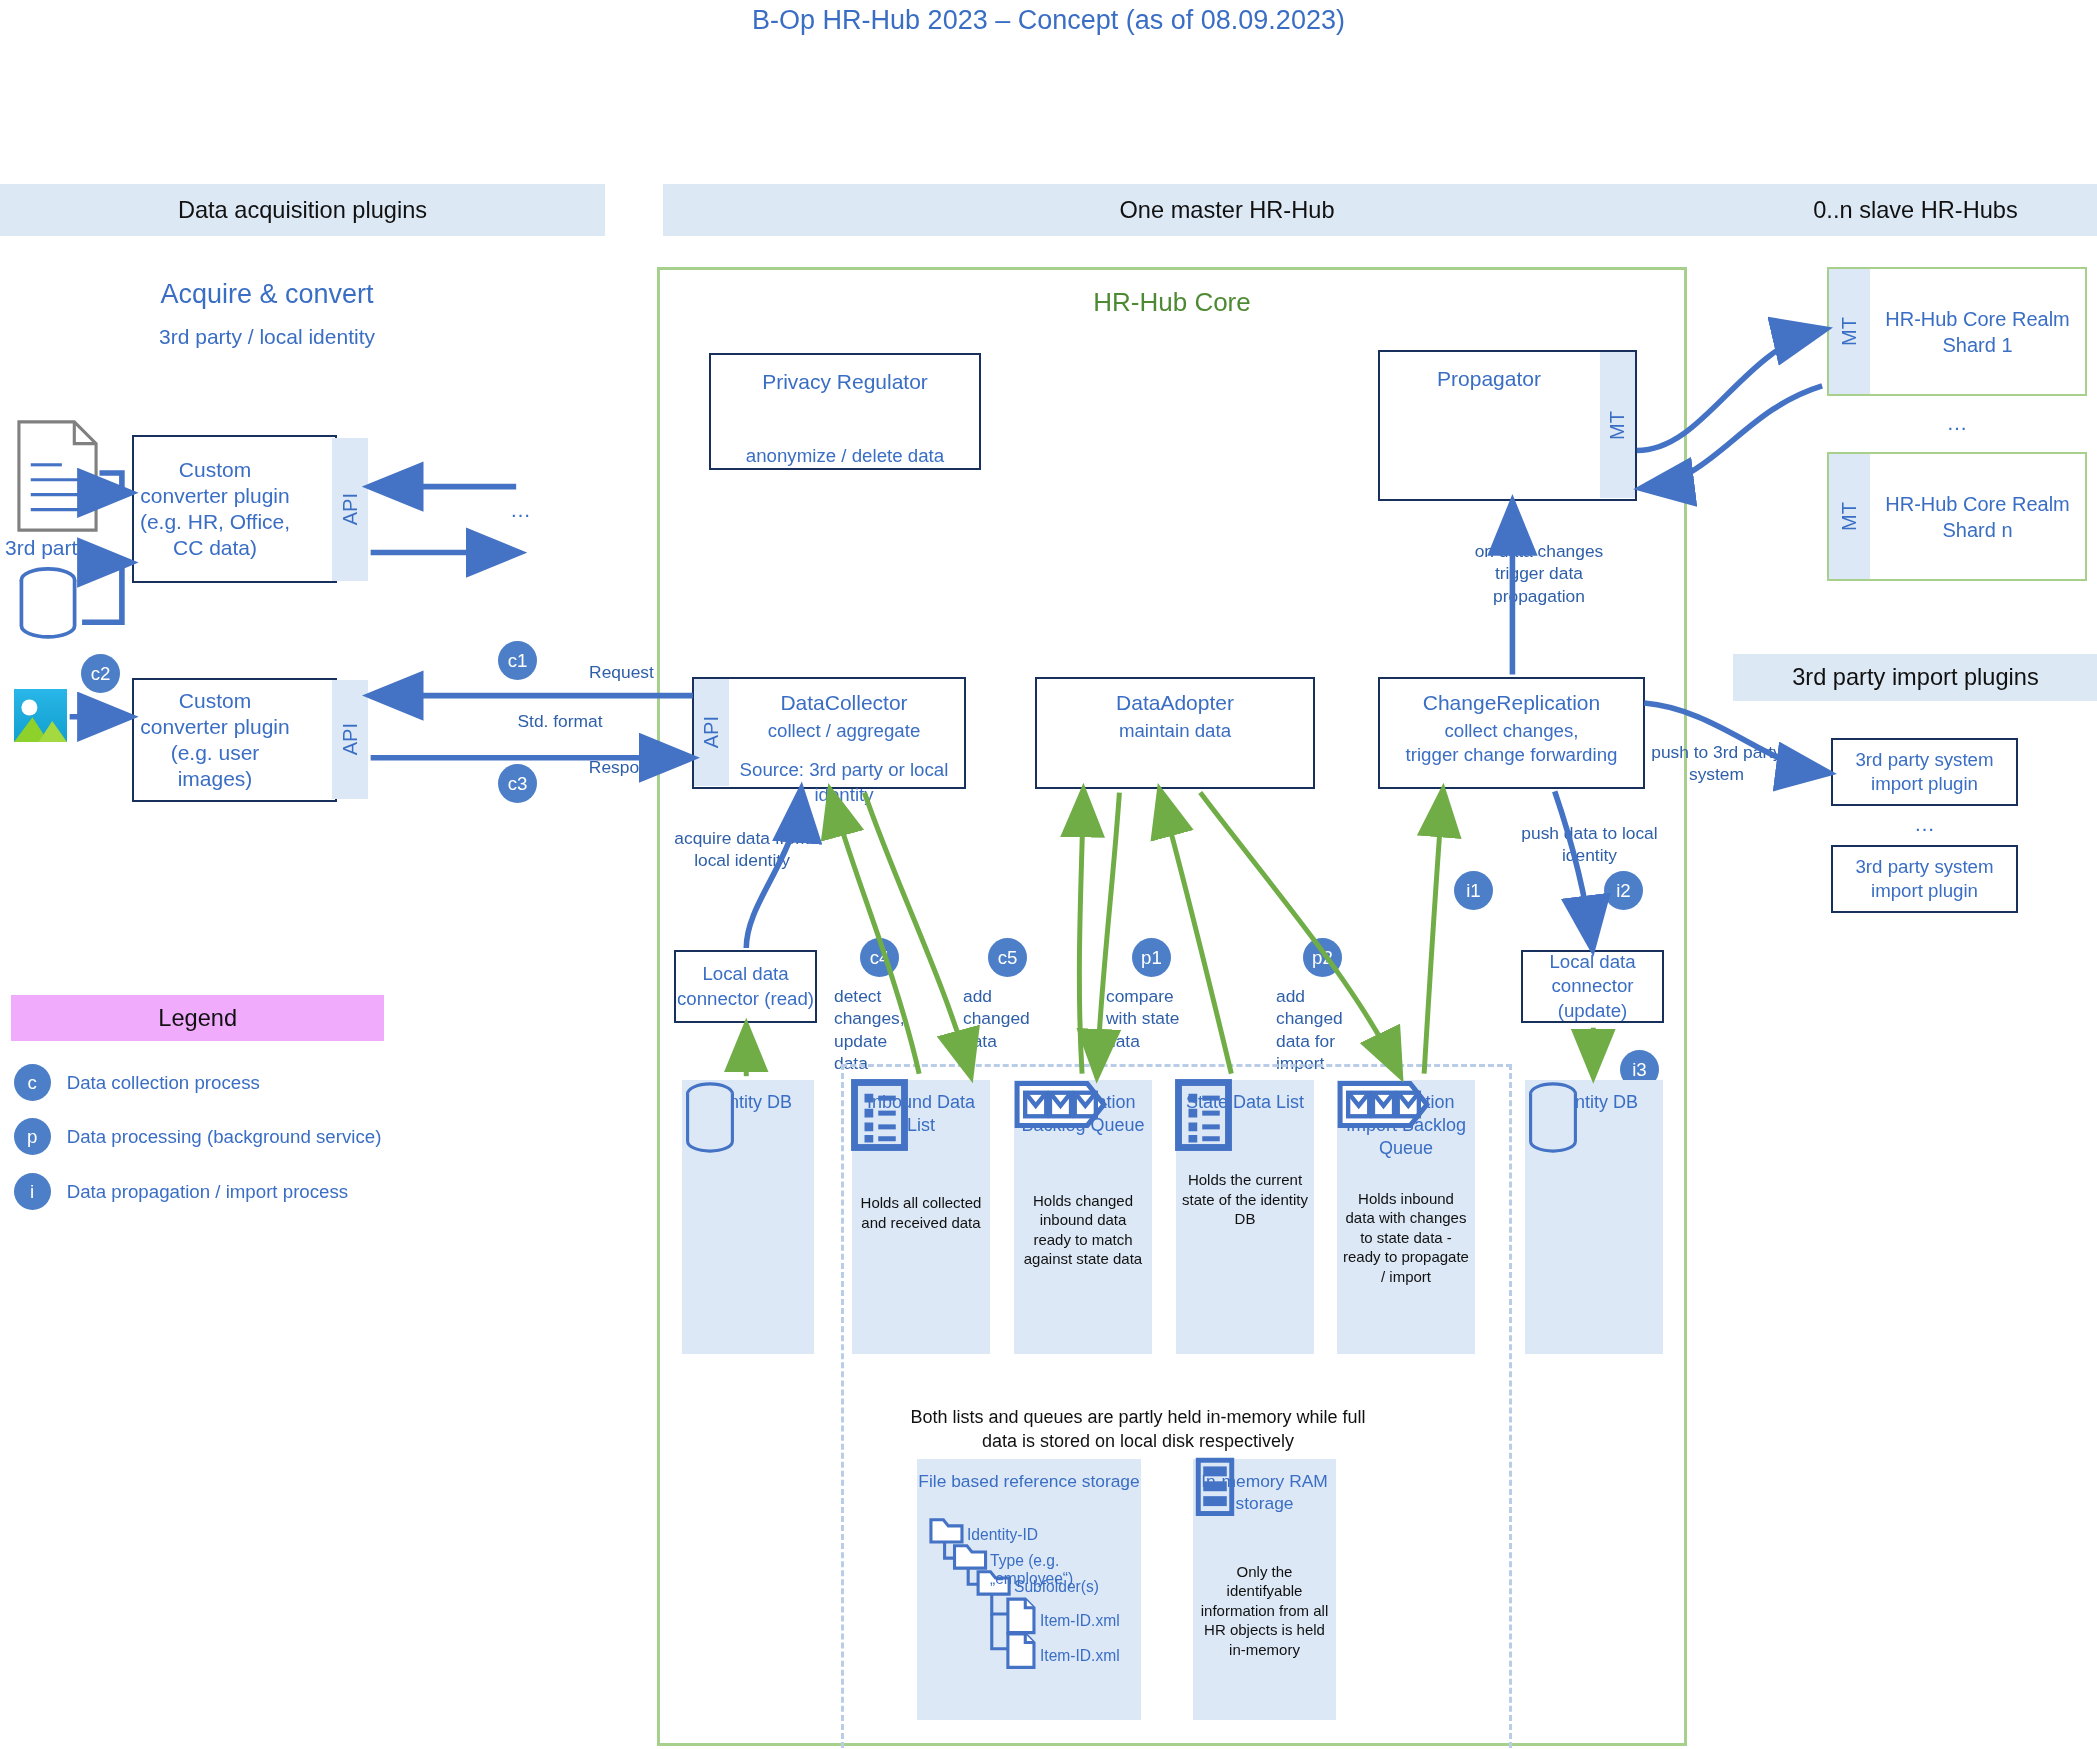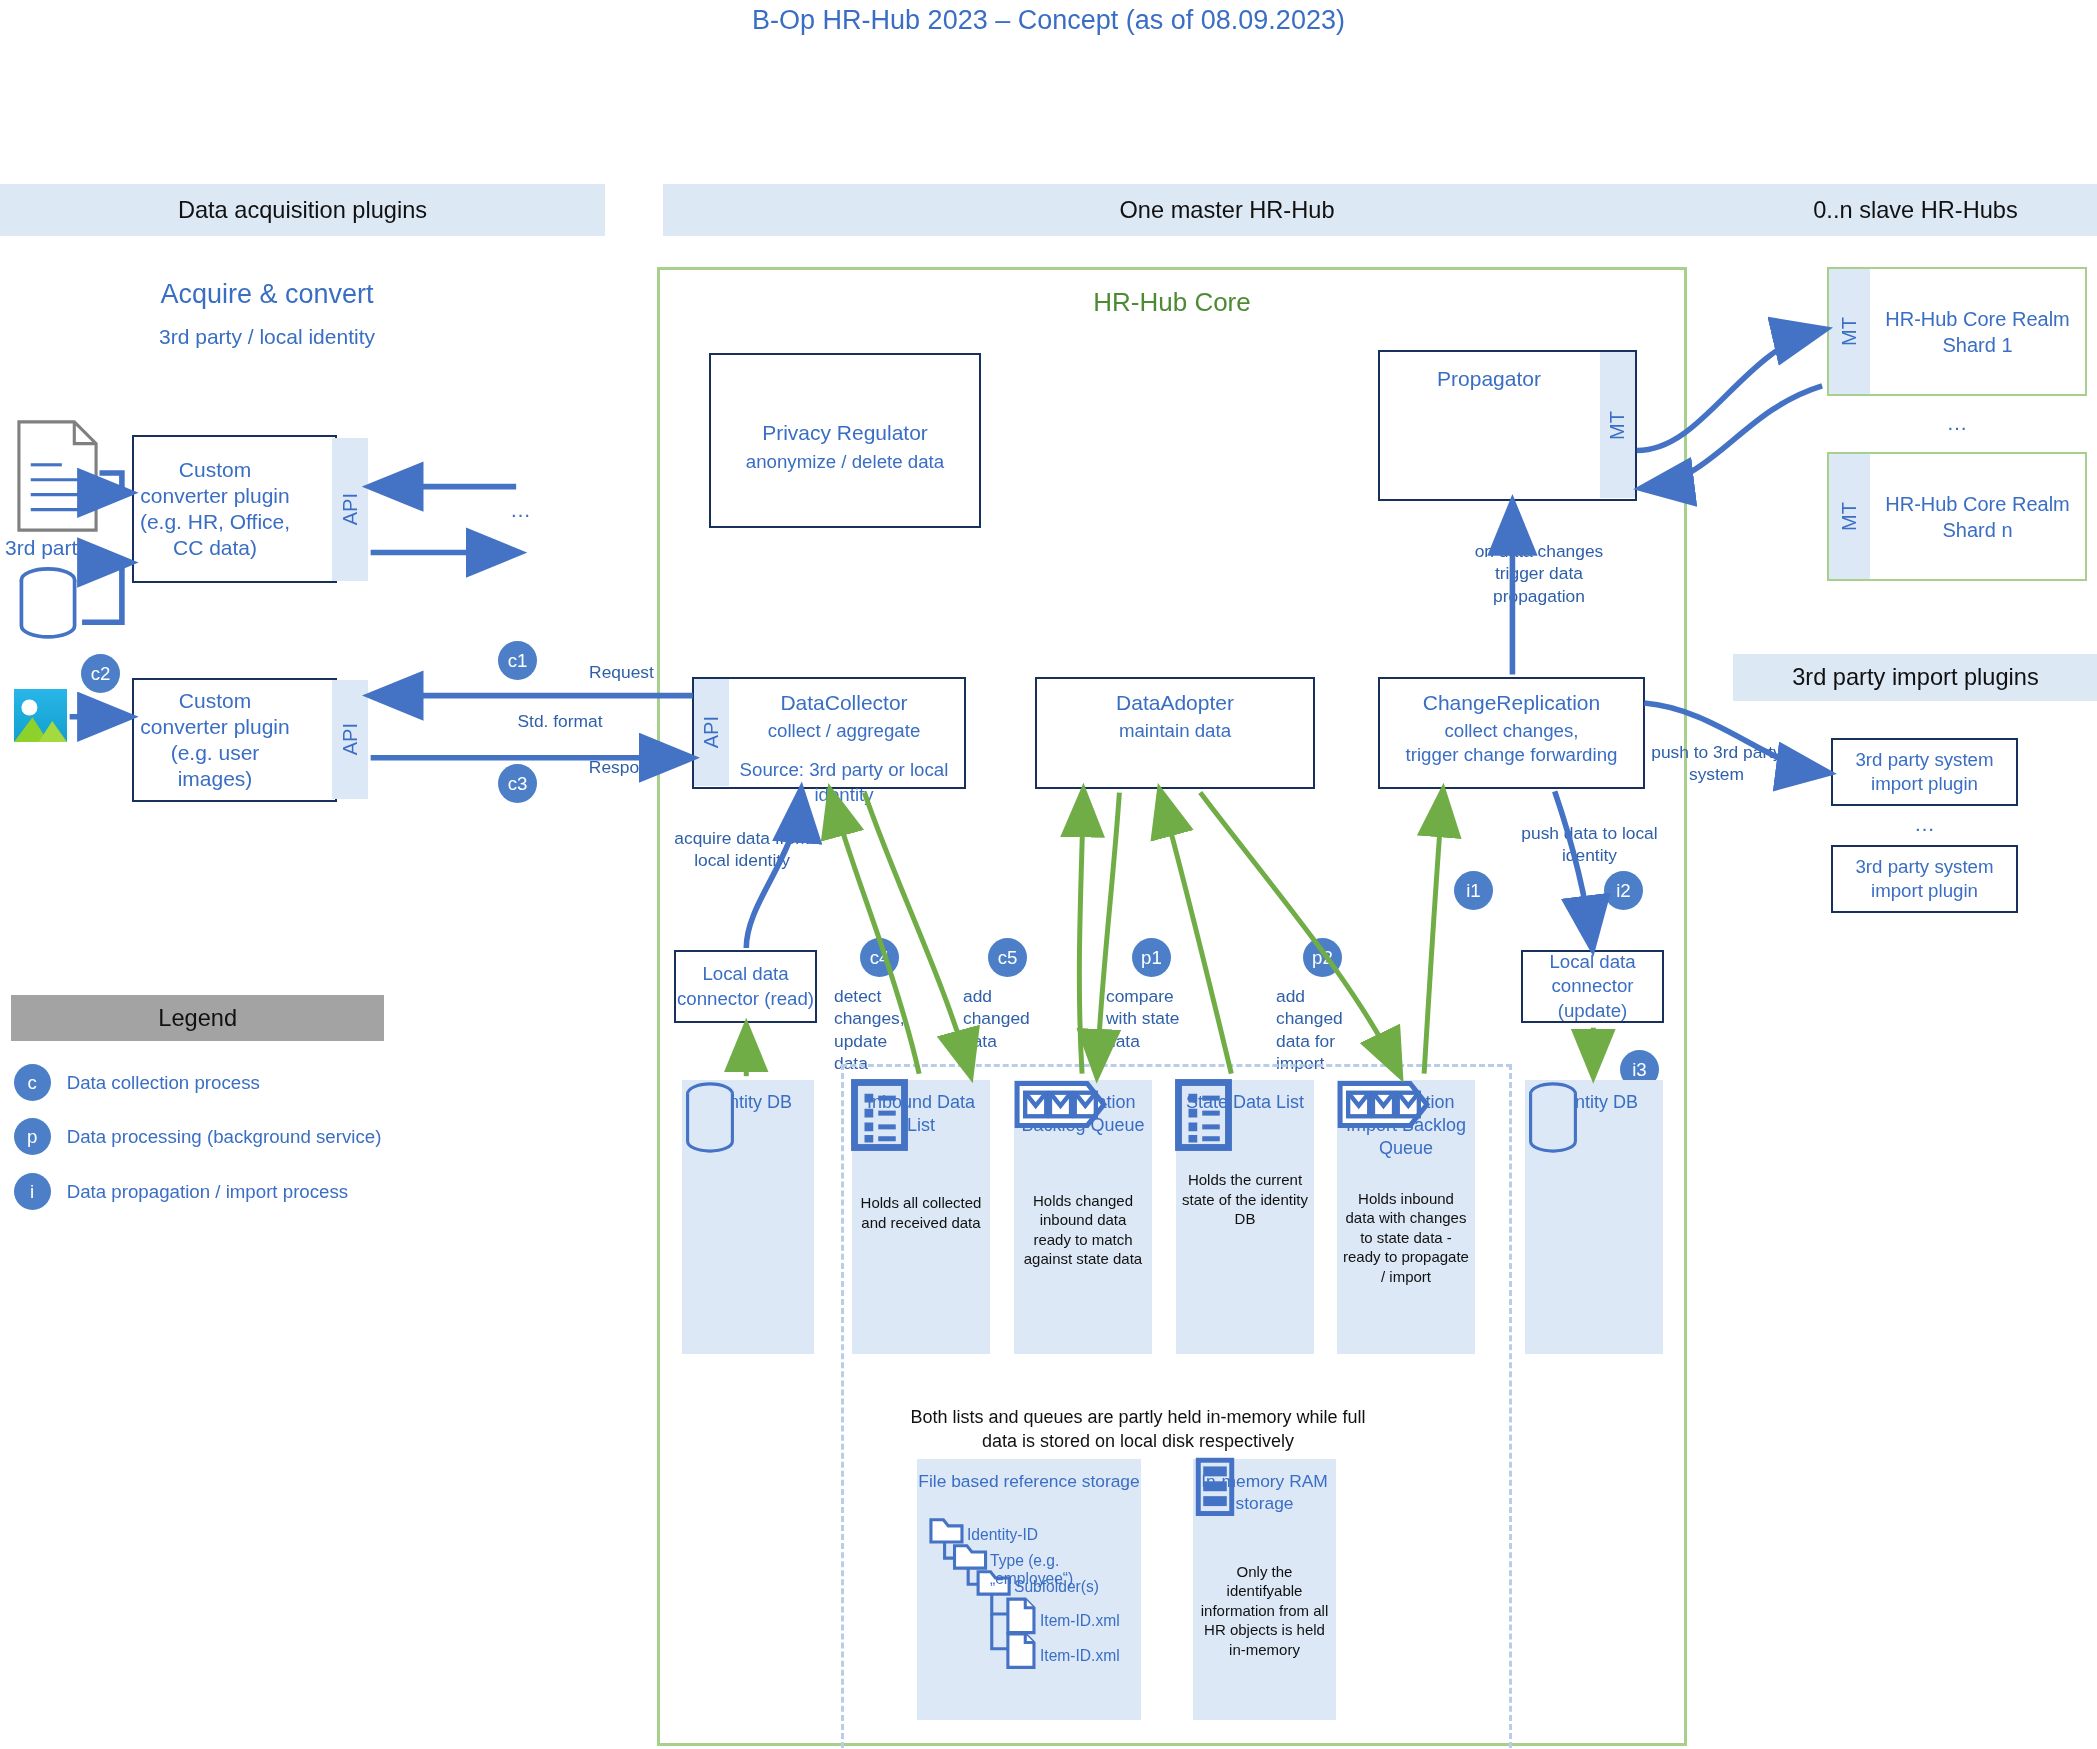--- a/index.html
+++ b/index.html
@@ -25,21 +25,21 @@
          padding-top:11.2px;}
   .store .stitle{font-size:18px;color:#3a6ec4;text-align:center;line-height:1.28;}
   .store .sdesc{font-size:15px;color:#111;text-align:center;line-height:1.3;padding:0 5px;}
   
   .badge{background:#4c7fc7;color:#fff;border-radius:50%;display:flex;align-items:center;
          justify-content:center;font-size:18.7px;}
   .lbl{font-size:17.4px;color:#2e5fa8;line-height:1.28;text-align:center;}
   .lbl.left{text-align:left;}
   .dashbox{border:3.1px dashed #b9cde8;}
   svg{position:absolute;left:0;top:0;overflow:visible;pointer-events:none;}
-  .legendbox{background:#a3a3a3;display:flex;align-items:center;justify-content:center;
+  .legendbox{background:#f0abfc;display:flex;align-items:center;justify-content:center;
              color:#111;font-size:23.6px;}
   .legrow{display:flex;align-items:center;}
   .legrow .lt{font-size:18.7px;color:#3a6ec4;margin-left:16px;}
   .dots{font-size:21px;color:#3a6ec4;text-align:center;}
 </style>
 </head>
 <body>
 
 <div class="abs" style="left:0;top:10;width:2097px;top:5px;text-align:center;font-size:27px;color:#3a6ec4;">
   <span>B-Op HR-Hub 2023 – Concept (as of 08.09.2023)</span>
@@ -145,21 +145,21 @@
     <span>i</span>
     </div>
   <div class="lt">Data propagation / import process</div>
 </div>
 
 <div class="abs greenbox" style="left:657px;top:267px;width:1030px;height:1479px;"></div>
 <div class="abs gtitle" style="left:657px;top:287px;width:1030px;">
   <span>HR-Hub Core</span>
 </div>
 
-<div class="abs nbox" style="left:709px;top:353px;width:272px;height:175px;justify-content:center;padding-top:13.7px;">
+<div class="abs nbox" style="left:709px;top:353px;width:272px;height:117px;justify-content:space-between;padding-top:13.7px;">
   <div class="t1">Privacy Regulator</div>
   <div class="t2" style="margin-top:3.7px;">anonymize / delete data</div>
 </div>
 
 <div class="abs nbox" style="left:1378px;top:350px;width:259px;height:151px;justify-content:flex-start;padding-top:13.7px;padding-right:37px;">
   <div class="t1">Propagator</div>
 </div>
 <div class="abs vstrip" style="left:1600px;top:352px;width:35px;height:146px;">
   <span>MT</span>
 </div>

